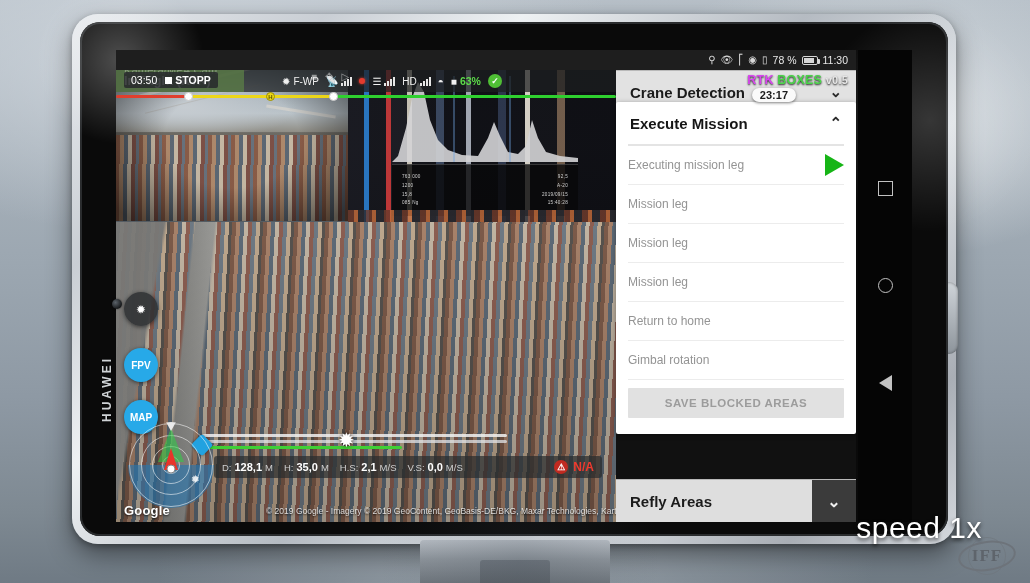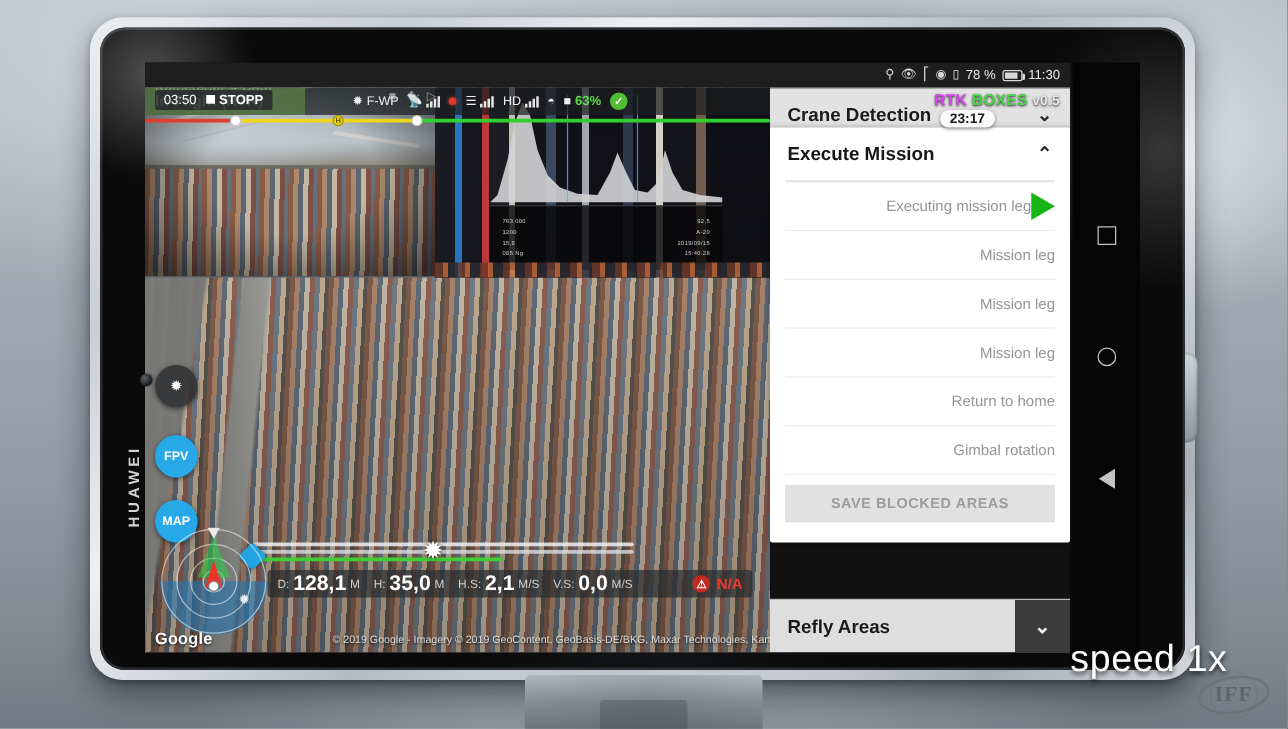--- a/index.html
+++ b/index.html
@@ -367,21 +367,21 @@
   
   #telemetry{
     position:absolute; left: 98px; bottom: 44px; z-index: 24;
     width: 388px; height: 22px;
     background: rgba(42,44,46,.72);
     border-radius: 3px;
     display:flex; align-items:center;
     color:#fff; font-size:11px; padding: 0 8px; gap: 3px;
   }
   #telemetry .lbl{ color:#cfcfcf; font-size:9.5px;}
-  #telemetry .val{ font-weight:700; font-size:17px;}
+  #telemetry .val{ font-weight:700; font-size:11px;}
   #telemetry .unit{ color:#cfcfcf; font-size:9.5px; margin-right:8px;}
   #telemetry .nav-na{
     margin-left:auto; display:flex; align-items:center; gap:5px;
     color:#ef3a2e; font-weight:700; font-size:12px;
   }
   #telemetry .nav-na .badge{
     width:14px;height:14px;border-radius:50%;background:#c02a20;
     display:flex;align-items:center;justify-content:center;color:#fff;font-size:9px;
   }
 
@@ -429,21 +429,21 @@
   .big-btn{
     margin: 8px 12px; height: 30px; background:#e4e4e4;
     display:flex; align-items:center; justify-content:center;
     font-size: 11.5px; font-weight:700; letter-spacing:.5px; color:#2c2c2c;
     border-radius: 1px;
   }
   .big-btn.disabled{ color:#9c9c9c; background:#e1e1e1; }
 
   .list-row{
     height: 39px; margin: 0 12px;
-    display:flex; align-items:center; justify-content:flex-end;
+    display:flex; align-items:center; justify-content:space-between;
     border-bottom: 1px solid #ececec;
     font-size: 12px; color:#949494;
   }
   .list-row .play{
     width:0;height:0;
     border-top: 11px solid transparent; border-bottom: 11px solid transparent;
     border-left: 19px solid #16b516;
   }
   #card-refly{
     position:absolute; left:0; bottom: 0; width: 100%;

